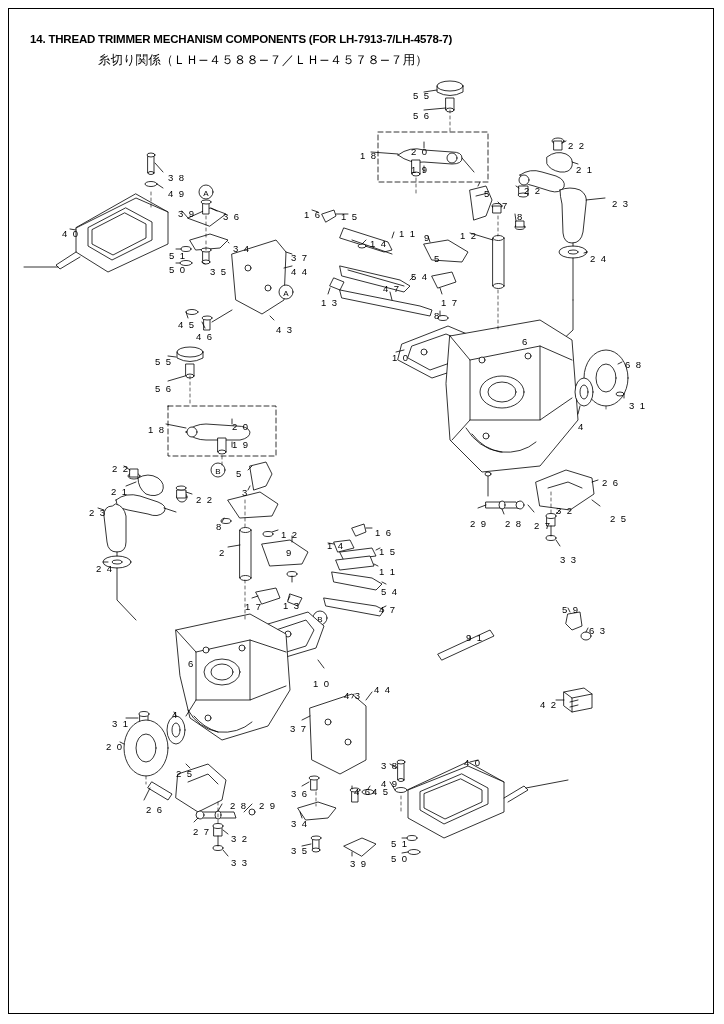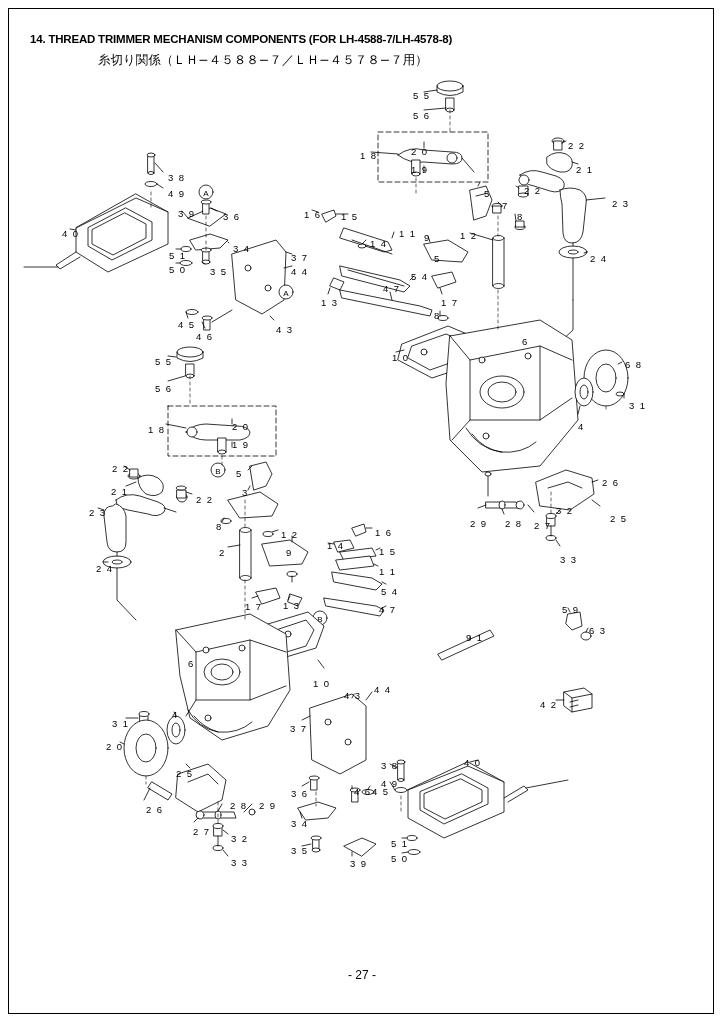--- a/index.html
+++ b/index.html
@@ -72,21 +72,21 @@
     font-family: "Liberation Sans", sans-serif;
   }
 </style>
 </head>
 <body>
 
 <div id="page">
 
   <div class="border-frame"></div>
 
-  <div class="title-en">14. THREAD TRIMMER MECHANISM COMPONENTS (FOR LH-4588-7/LH-4578-8)</div>
+  <div class="title-en">14. THREAD TRIMMER MECHANISM COMPONENTS (FOR LH-7913-7/LH-4578-7)</div>
   <div class="title-jp">糸切り関係（ＬＨ−４５８８−７／ＬＨ−４５７８−７用）</div>
 
   <svg id="diagram" viewBox="0 0 724 1024" xmlns="http://www.w3.org/2000/svg">
     <g fill="none" stroke="#000" stroke-width="0.8" stroke-linejoin="round" stroke-linecap="round">
 
       <ellipse cx="450" cy="86" rx="13" ry="5" fill="#fff"></ellipse>
       <path d="M437 86 L437 92 Q450 99 463 92 L463 86"></path>
       <rect x="446" y="98" width="8" height="12" fill="#fff"></rect>
       <ellipse cx="450" cy="110" rx="4" ry="2" fill="#fff"></ellipse>
       <line x1="424" y1="92" x2="437" y2="90"></line>
@@ -598,14 +598,13 @@
       <div class="callout" style="left: 354px; top: 786px;">4 6</div>
       <div class="callout" style="left: 372px; top: 786px;">4 5</div>
       <div class="callout" style="left: 381px; top: 760px;">3 8</div>
       <div class="callout" style="left: 381px; top: 778px;">4 9</div>
       <div class="callout" style="left: 464px; top: 757px;">4 0</div>
       <div class="callout" style="left: 391px; top: 838px;">5 1</div>
       <div class="callout" style="left: 391px; top: 853px;">5 0</div>
       <div class="callout" style="left: 350px; top: 858px;">3 9</div>
     </div>
 
-  <div class="page-num">- 27 -</div>
 </div>
 
 </body></html>

